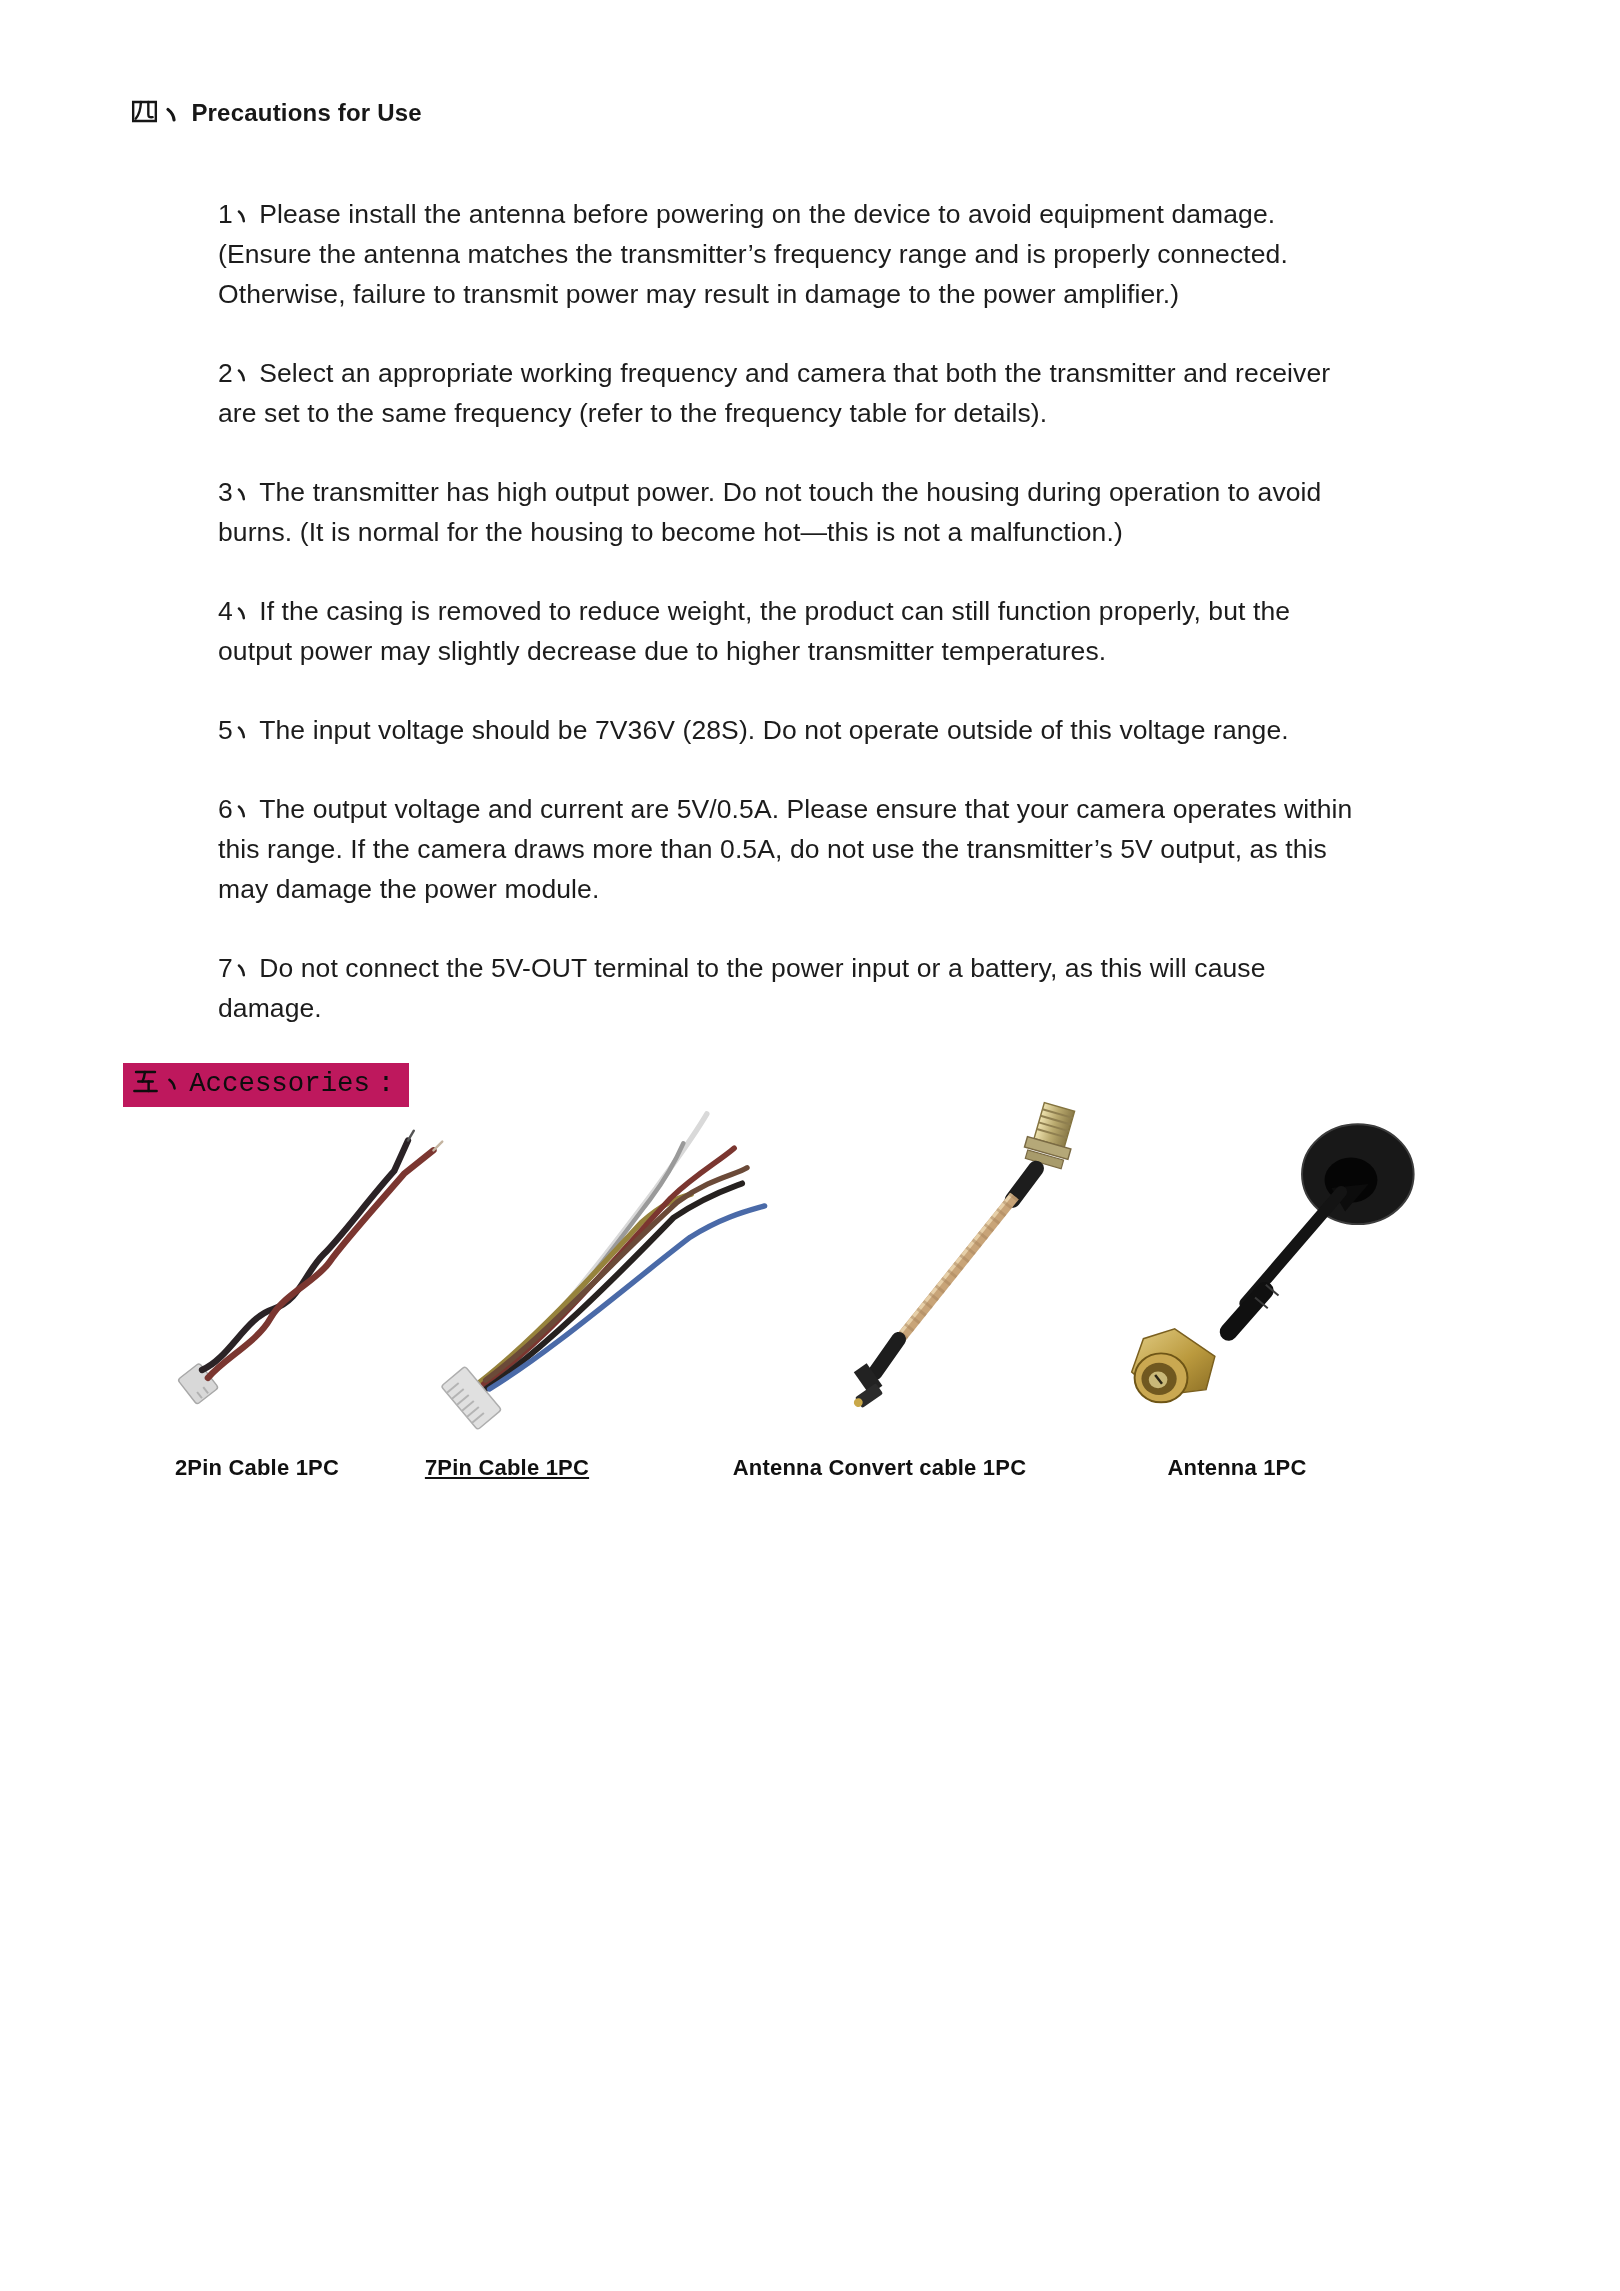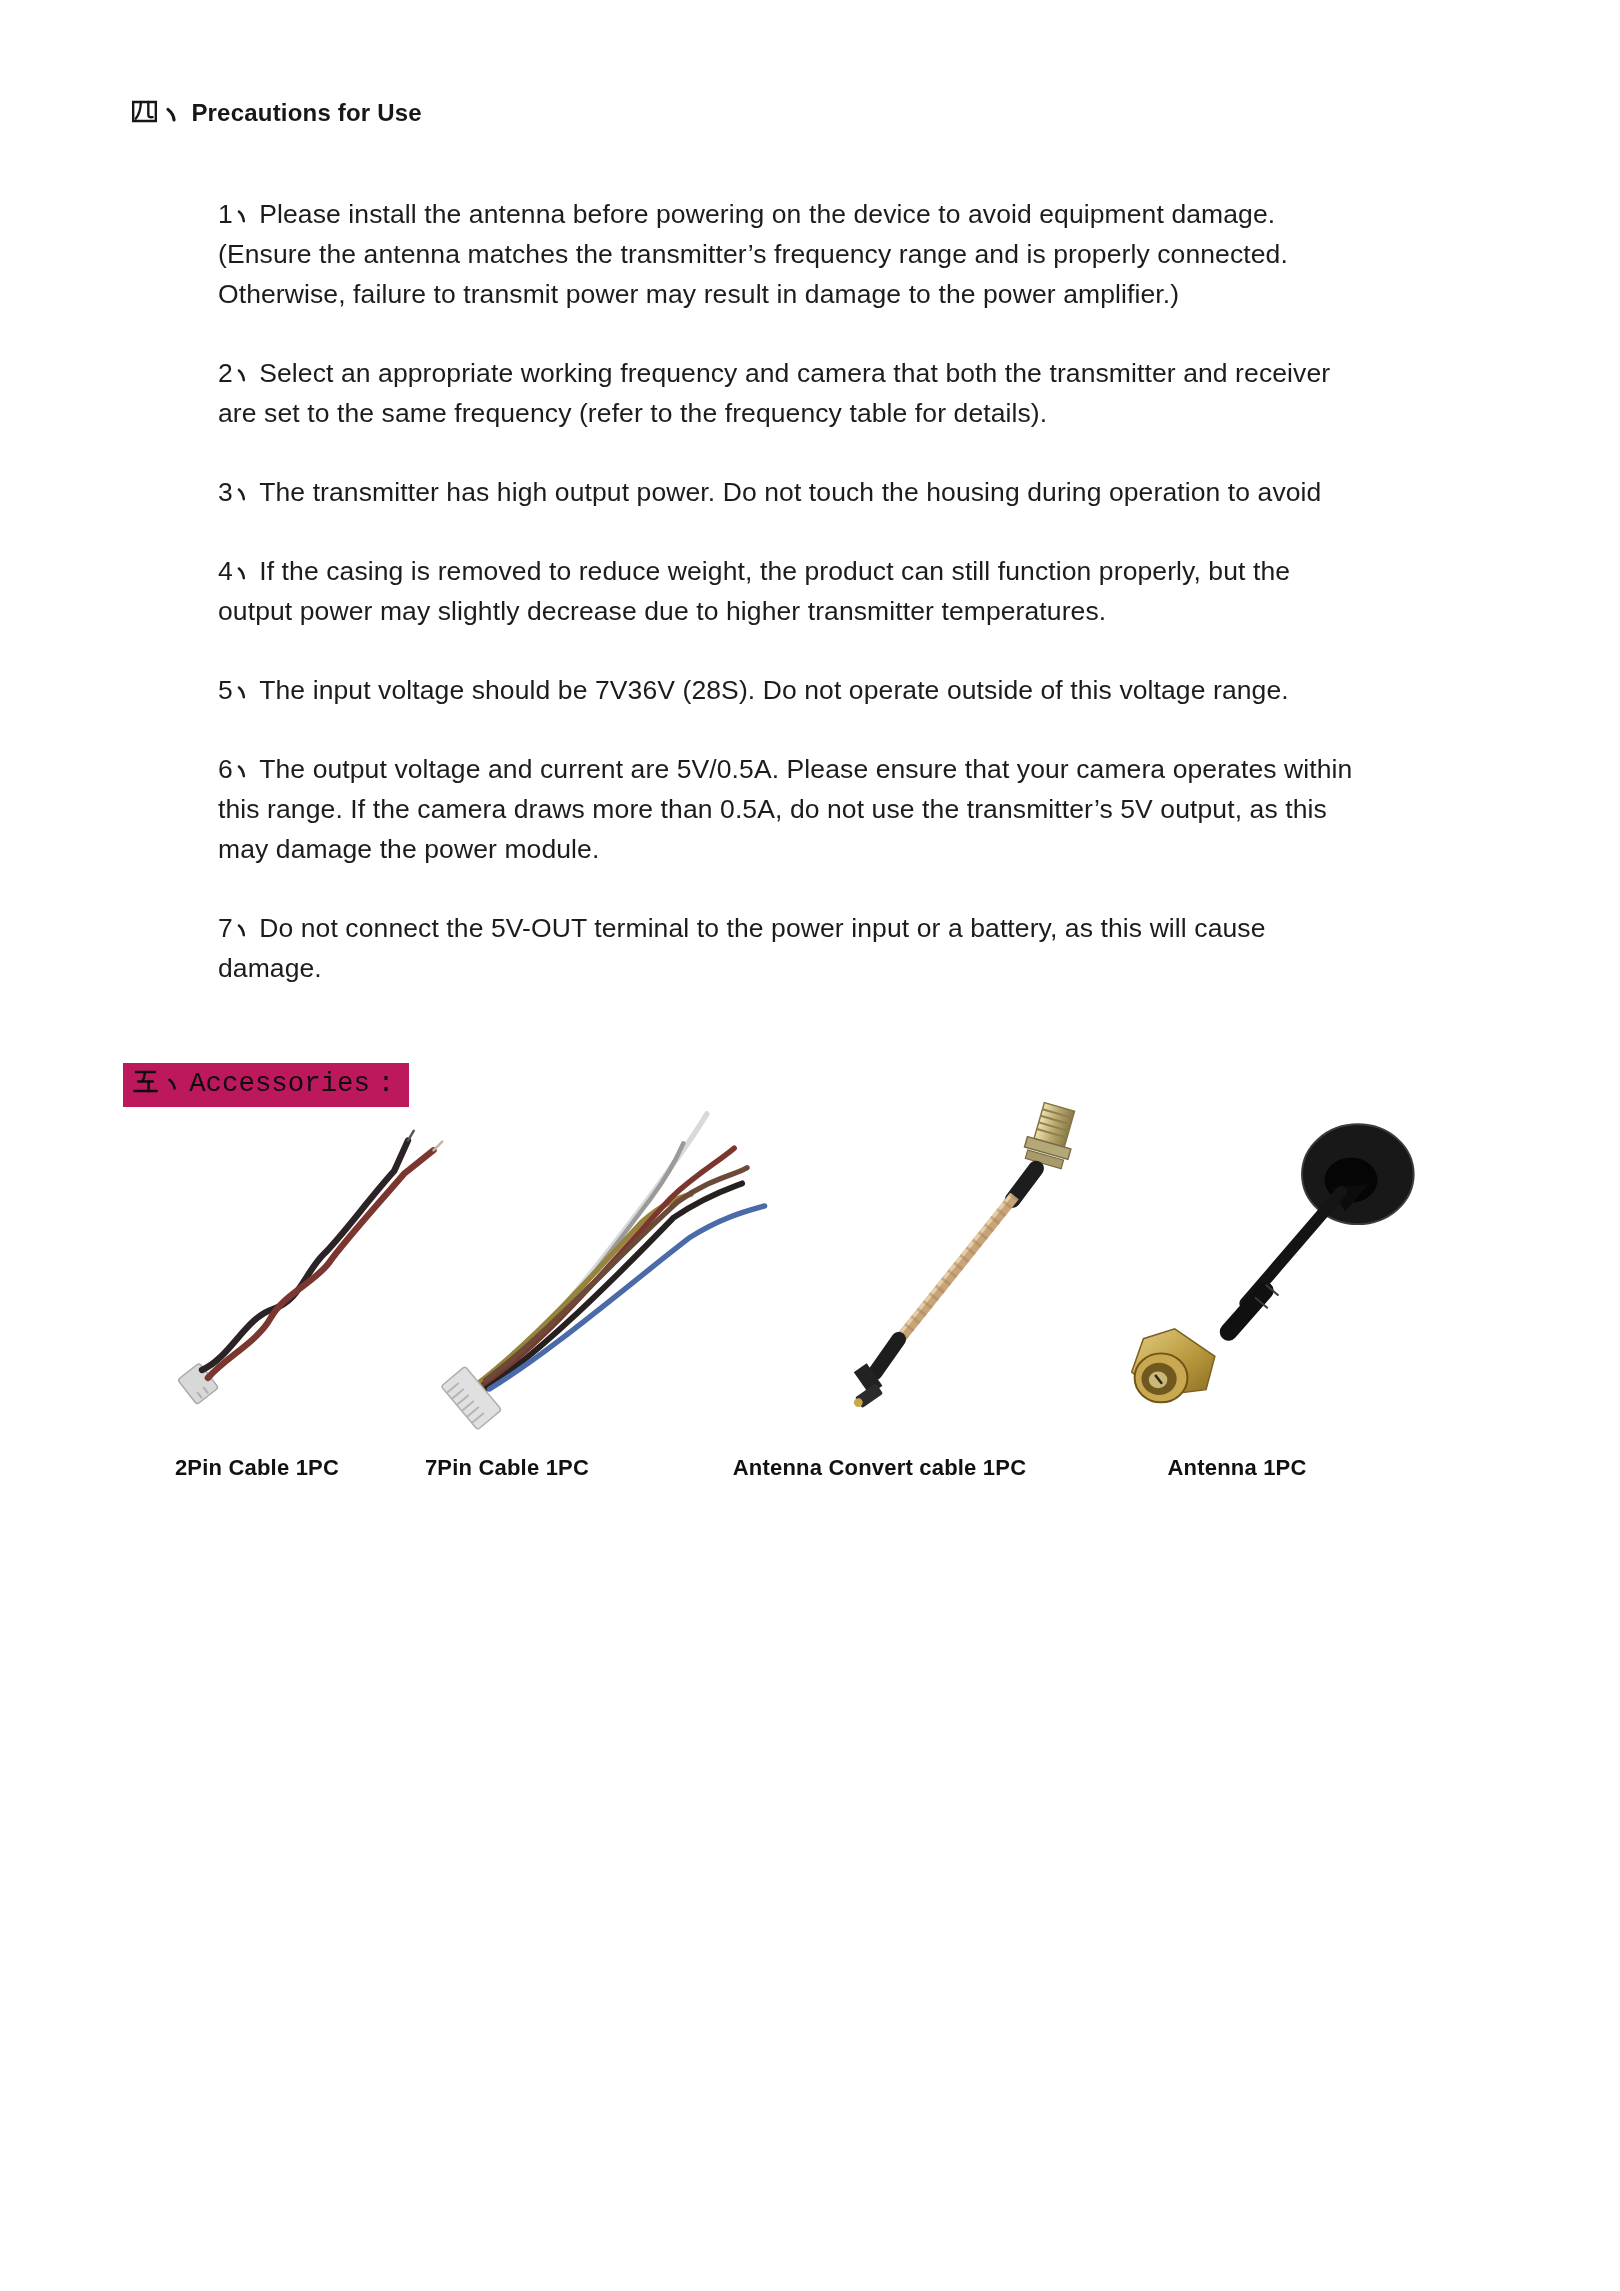--- a/index.html
+++ b/index.html
@@ -54,21 +54,21 @@
   
   .photo{position:absolute;}
   
   .cap{
     position:absolute;top:1455px;height:33px;
     font-size:22px;font-weight:bold;color:#111;
     text-align:center;letter-spacing:0.2px;
     white-space:nowrap;
   }
   .cap1{left:137px;width:240px;}
-  .cap2{left:387px;width:240px;}
+  .cap2{left:387px;width:240px;text-decoration:underline;}
   .cap3{left:691px;width:377px;}
   .cap4{left:1117px;width:240px;}
 </style>
 </head>
 <body>
 
 <div class="page">
 
   <div class="h4">
     <span class="cjk-glyph">
@@ -97,20 +97,21 @@
 
     <p class="item"><span class="num">2</span><span class="dun"><svg width="12.7" height="15.7" viewBox="0 0 13 16" fill="none" stroke="#1c1c1c" stroke-width="2.6" stroke-linecap="round">
             <path d="M3 2.5 C6.2 5.2 7.6 8 8 12.5"></path>
           </svg></span><span>Select an appropriate working frequency and camera that both the transmitter and receiver</span>
       <span class="block">are set to the same frequency (refer to the frequency table for details).</span>
     </p>
 
     <p class="item"><span class="num">3</span><span class="dun"><svg width="12.7" height="15.7" viewBox="0 0 13 16" fill="none" stroke="#1c1c1c" stroke-width="2.6" stroke-linecap="round">
             <path d="M3 2.5 C6.2 5.2 7.6 8 8 12.5"></path>
           </svg></span><span>The transmitter has high output power. Do not touch the housing during operation to avoid</span>
+      <span class="block">burns. (It is normal for the housing to become hot—this is not a malfunction.)</span>
     </p>
 
     <p class="item"><span class="num">4</span><span class="dun"><svg width="12.7" height="15.7" viewBox="0 0 13 16" fill="none" stroke="#1c1c1c" stroke-width="2.6" stroke-linecap="round">
             <path d="M3 2.5 C6.2 5.2 7.6 8 8 12.5"></path>
           </svg></span><span>If the casing is removed to reduce weight, the product can still function properly, but the</span>
       <span class="block">output power may slightly decrease due to higher transmitter temperatures.</span>
     </p>
 
     <p class="item"><span class="num">5</span><span class="dun"><svg width="12.7" height="15.7" viewBox="0 0 13 16" fill="none" stroke="#1c1c1c" stroke-width="2.6" stroke-linecap="round">
             <path d="M3 2.5 C6.2 5.2 7.6 8 8 12.5"></path>

